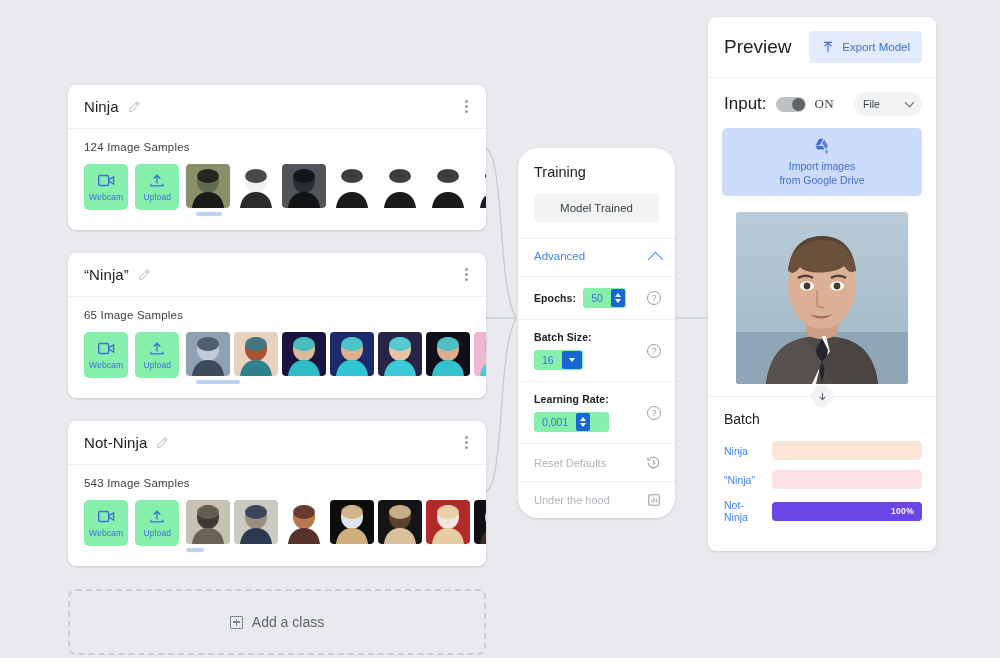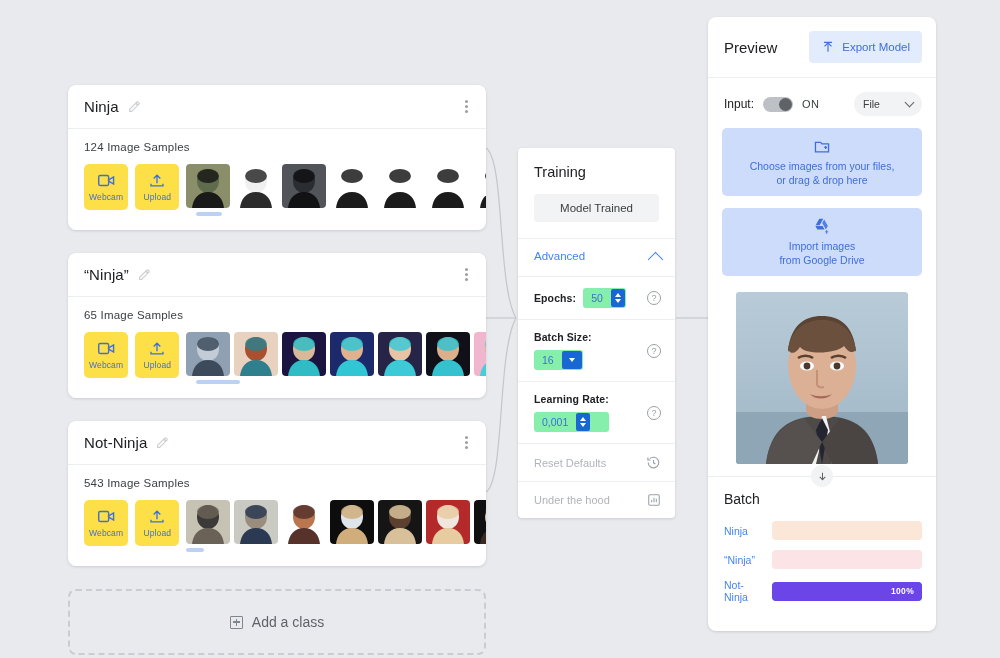--- a/index.html
+++ b/index.html
@@ -28,21 +28,21 @@
   .cc-title { font-size: 15px; color: #202124; letter-spacing: .1px; }
   .pencil-icon { margin-left: 9px; display: flex; align-items: center; opacity: .5; }
   .cc-head-spacer { flex: 1; }
   .kebab { display: flex; flex-direction: column; gap: 2px; padding: 4px; }
   .kebab i { display: block; width: 3px; height: 3px; border-radius: 50%; background: #9aa0a6; }
 
   .cc-body { padding: 12px 0 14px 16px; }
   .cc-samples { font-size: 11.5px; color: #3c4043; margin-bottom: 11px; letter-spacing: .2px; }
   .cc-row { display: flex; align-items: flex-start; gap: 7px; }
   .src-btn {
-    width: 49px; height: 46px; background: #fde047; border-radius: 5px;
+    width: 49px; height: 46px; background: #86efac; border-radius: 5px;
     display: flex; flex-direction: column; align-items: center; justify-content: center;
     gap: 4px; cursor: pointer; border: none;
   }
   .src-btn span { font-size: 8.5px; color: #3f6fd8; letter-spacing: .1px; }
   .thumbs { display: flex; gap: 4px; overflow: hidden; position: relative; padding-bottom: 8px; }
   .thumb { width: 44px; height: 44px; border-radius: 4px; flex: none; overflow: hidden; position: relative; }
   .scrollpill { position: absolute; left: 0; bottom: 0; height: 4px; border-radius: 2px; background: #bcd2f5; }
 
   .add-class {
     height: 66px; border: 2px dashed #c9ccd1; border-radius: 8px;
@@ -50,21 +50,21 @@
     color: #5f6368; font-size: 14px; cursor: pointer; margin-top: 12px;
   }
   .plus-box { width: 13px; height: 13px; border: 1.4px solid #80868b; border-radius: 1px; position: relative; }
   .plus-box:before, .plus-box:after { content: ""; position: absolute; background: #80868b; }
   .plus-box:before { left: 50%; top: 2px; bottom: 2px; width: 1.4px; margin-left: -.7px; }
   .plus-box:after { top: 50%; left: 2px; right: 2px; height: 1.4px; margin-top: -.7px; }
 
   
   .training {
     position: absolute; left: 518px; top: 148px; width: 157px;
-    background: #fff; border-radius: 4px; box-shadow: 0 1px 3px rgba(0,0,0,.13);
+    background: #fff; border-radius: 20px; box-shadow: 0 1px 3px rgba(0,0,0,.13);
     overflow: hidden;
   }
   .tr-head { padding: 16px 16px 16px; }
   .tr-title { font-size: 14.5px; color: #202124; margin-bottom: 14px; }
   .tr-trained {
     height: 28px; background: #f1f3f4; border-radius: 4px;
     display: flex; align-items: center; justify-content: center;
     font-size: 11.5px; color: #3c4043; cursor: pointer;
   }
   .tr-sec { border-top: 1px solid #eceef0; padding: 11px 14px 11px 16px; }
@@ -89,31 +89,31 @@
   .muted-row { display: flex; align-items: center; justify-content: space-between; cursor: pointer; }
   .muted-label { font-size: 11px; color: #b0b4b9; }
 
   
   .preview {
     position: absolute; left: 708px; top: 17px; width: 228px;
     background: #fff; border-radius: 8px; box-shadow: 0 1px 3px rgba(0,0,0,.13);
     overflow: hidden;
   }
   .pv-head { display: flex; align-items: center; padding: 14px 14px 14px 16px; border-bottom: 1px solid #eceef0; }
-  .pv-title { font-size: 15px; color: #202124; flex: 1; }
+  .pv-title { font-size: 19px; color: #202124; flex: 1; }
   .export-btn {
     background: #e3ecfd; border-radius: 4px; height: 32px; padding: 0 12px;
     display: flex; align-items: center; gap: 7px; cursor: pointer; border: none;
   }
   .export-btn span { font-size: 11.5px; color: #3f6fd8; }
   .pv-input-row { display: flex; align-items: center; padding: 14px 14px 12px 16px; gap: 9px; }
-  .inp-label { font-size: 12px; color: #202124; }
+  .inp-label { font-size: 17px; color: #202124; }
   .toggle { width: 30px; height: 15px; border-radius: 8px; background: #bdc1c6; position: relative; cursor: pointer; }
   .toggle i { position: absolute; right: 1px; top: 1px; width: 13px; height: 13px; border-radius: 50%; background: #5f6368; }
-  .on-text { font-size: 11px; color: #3c4043; letter-spacing: .4px; }
+  .on-text { font-size: 13px; color: #3c4043; letter-spacing: .4px; font-family: Liberation Serif, serif; }
   .src-select {
     margin-left: auto; width: 68px; height: 24px; background: #f1f3f4; border-radius: 12px;
     display: flex; align-items: center; padding: 0 9px; cursor: pointer;
   }
   .src-select span { font-size: 10.5px; color: #3c4043; }
   .sel-chev { margin-left: auto; width: 7px; height: 7px; border-right: 1.4px solid #5f6368; border-bottom: 1.4px solid #5f6368; transform: rotate(45deg); margin-top: -3px; }
 
   .drop-box {
     margin: 0 14px 12px; background: #cddcfa; border-radius: 5px;
     display: flex; flex-direction: column; align-items: center; justify-content: center;
@@ -504,30 +504,20 @@
       <span class="toggle">
           <i></i>
         </span>
       <span class="on-text">ON</span>
       <span class="src-select">
         <span>File</span>
         <i class="sel-chev"></i>
       </span>
     </div>
 
-    <div class="drop-box files">
-      <svg width="18" height="16" viewBox="0 0 24 22" fill="none" stroke="#3f6fd8" stroke-width="1.8">
-        <path d="M3 6h7l2 2h9v11H3z"></path>
-          <path d="M15 13h4M17 11v4"></path>
-      </svg>
-      <div class="dtext">
-        <div>Choose images from your files,</div>
-        <div>or drag &amp; drop here</div>
-      </div>
-    </div>
 
     <div class="drop-box drive">
       <svg width="18" height="17" viewBox="0 0 24 24" fill="#3f6fd8">
         <path d="M8.2 2.5 3 11.6h5.6l5.2-9.1z"></path>
           <path d="M2.6 12.8 5.4 17.7h10.2l-2.8-4.9z"></path>
           <path d="M15.1 3.6l5.2 9.1-2.8 4.9-5.2-9.1z" opacity=".85"></path>
         <path d="M18 18.4v2.1h-1.6v1.2H18v2h1.3v-2h1.6v-1.2h-1.6v-2.1z"></path>
       </svg>
       <div class="dtext">
         <div>Import images</div>

